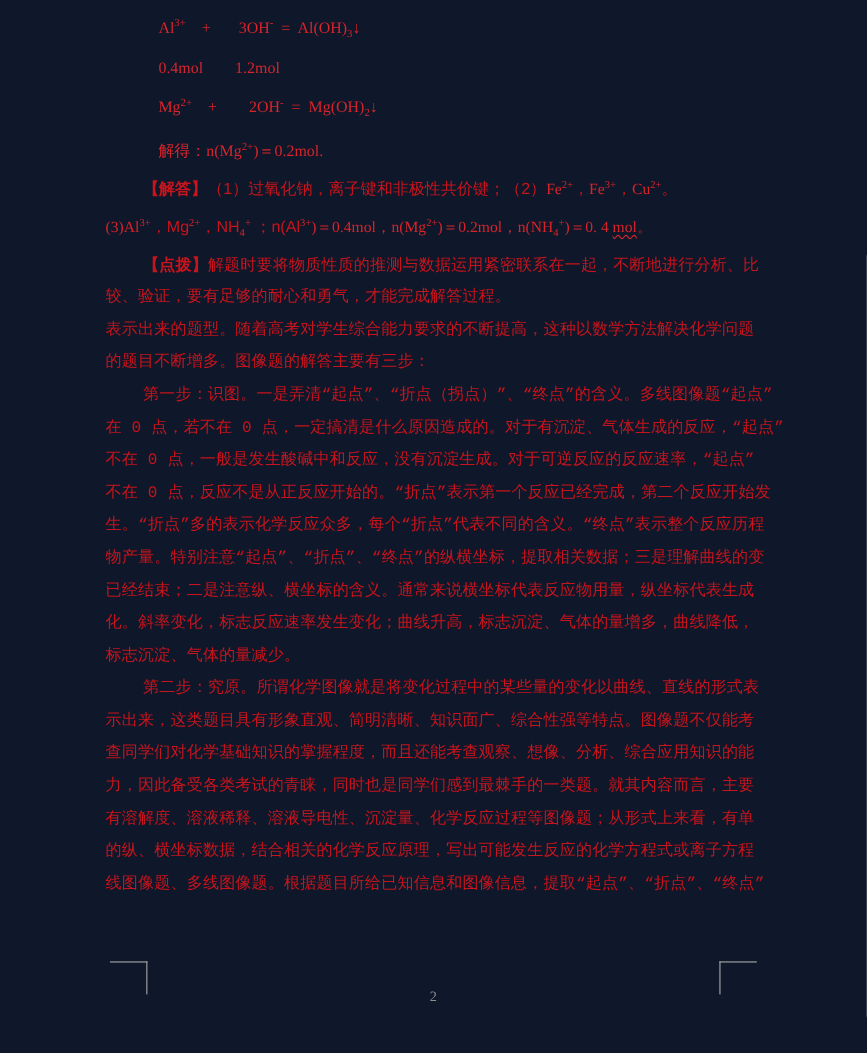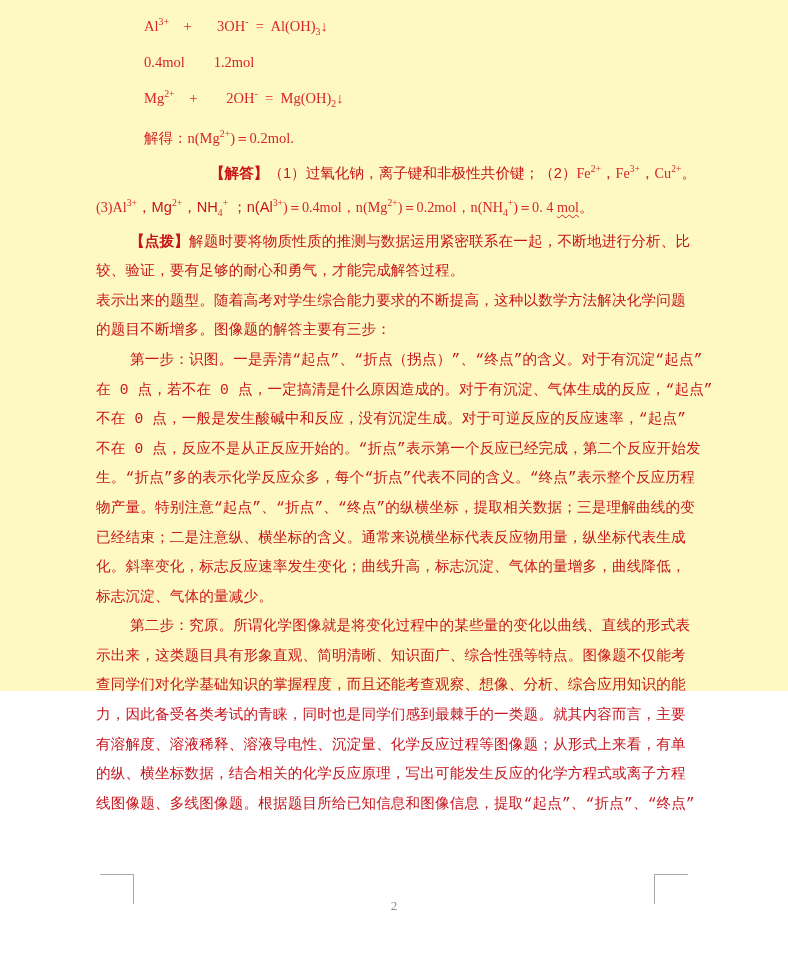--- a/index.html
+++ b/index.html
@@ -14,22 +14,22 @@
     position: relative;
     overflow: hidden;
     font-family: "Liberation Serif", "DejaVu Serif", serif;
     -webkit-font-smoothing: none;
   }
 
   .page {
     position: absolute;
     left: 0; top: 0;
     width: 788px;
-    height: 691px;
-    background: #fef9c3;
+    height: 957px;
+    background: #0f172a;
   }
 
   
   .content {
     position: absolute;
     left: 96px;
     top: 0px;
     width: 600px;
   }
 
@@ -75,21 +75,21 @@
     line-height: 30px;
     white-space: nowrap;
   }
   .mix sup { font-size: 0.68em; vertical-align: super; }
   .mix sub { font-size: 0.68em; vertical-align: sub; }
   .mix .han {
     font-family: "Liberation Sans", "DejaVu Sans", sans-serif;
     font-size: 14.6px;
     color: #c8141c;
   }
-  .mix.indent { padding-left: 34px; text-align: right; }
+  .mix.indent { padding-left: 34px; }
 
   
   .crop {
     position: absolute;
     width: 34px;
     height: 30px;
   }
   .crop i {
     position: absolute;
     background: #a9a9a9;
@@ -136,21 +136,21 @@
     <div class="mix indent"><span class="han" style="font-weight:bold">【解答】</span><span class="han">（1）过氧化钠，离子键和非极性共价键；（2）</span><span>Fe</span><sup>2+</sup><span class="han">，</span><span>Fe</span><sup>3+</sup><span class="han">，</span><span>Cu</span><sup>2+</sup><span class="han">。</span></div>
 
     <div class="mix"><span>(3)Al</span><sup>3+</sup><span class="han">，Mg</span><sup>2+</sup><span class="han">，NH</span><sub>4</sub><sup>+</sup><span class="han"> ；n(Al</span><sup>3+</sup><span>)＝0.4mol，n(Mg</span><sup>2+</sup><span>)＝0.2mol，n(NH</span><sub>4</sub><sup>+</sup><span>)＝0. 4 </span><span class="wavy">mol</span><span class="han">。</span></div>
 
     <div class="cn indent"><b>【点拨】</b><span>解题时要将物质性质的推测与数据运用紧密联系在一起，不断地进行分析、比</span></div>
     <div class="cn"><span>较、验证，要有足够的耐心和勇气，才能完成解答过程。</span></div>
 
     <div class="cn"><span>表示出来的题型。随着高考对学生综合能力要求的不断提高，这种以数学方法解决化学问题</span></div>
     <div class="cn"><span>的题目不断增多。图像题的解答主要有三步：</span></div>
 
-    <div class="cn indent"><span>第一步：识图。一是弄清“起点”、“折点（拐点）”、“终点”的含义。对于有沉淀“起点”</span></div>
+    <div class="cn indent"><span>第一步：识图。一是弄清“起点”、“折点（拐点）”、“终点”的含义。多线图像题“起点”</span></div>
     <div class="cn"><span>在 0 点，若不在 0 点，一定搞清是什么原因造成的。对于有沉淀、气体生成的反应，“起点”</span></div>
     <div class="cn"><span>不在 0 点，一般是发生酸碱中和反应，没有沉淀生成。对于可逆反应的反应速率，“起点”</span></div>
     <div class="cn"><span>不在 0 点，反应不是从正反应开始的。“折点”表示第一个反应已经完成，第二个反应开始发</span></div>
     <div class="cn"><span>生。“折点”多的表示化学反应众多，每个“折点”代表不同的含义。“终点”表示整个反应历程</span></div>
     <div class="cn"><span>物产量。特别注意“起点”、“折点”、“终点”的纵横坐标，提取相关数据；三是理解曲线的变</span></div>
     <div class="cn"><span>已经结束；二是注意纵、横坐标的含义。通常来说横坐标代表反应物用量，纵坐标代表生成</span></div>
     <div class="cn"><span>化。斜率变化，标志反应速率发生变化；曲线升高，标志沉淀、气体的量增多，曲线降低，</span></div>
     <div class="cn"><span>标志沉淀、气体的量减少。</span></div>
 
     <div class="cn indent"><span>第二步：究原。所谓化学图像就是将变化过程中的某些量的变化以曲线、直线的形式表</span></div>

